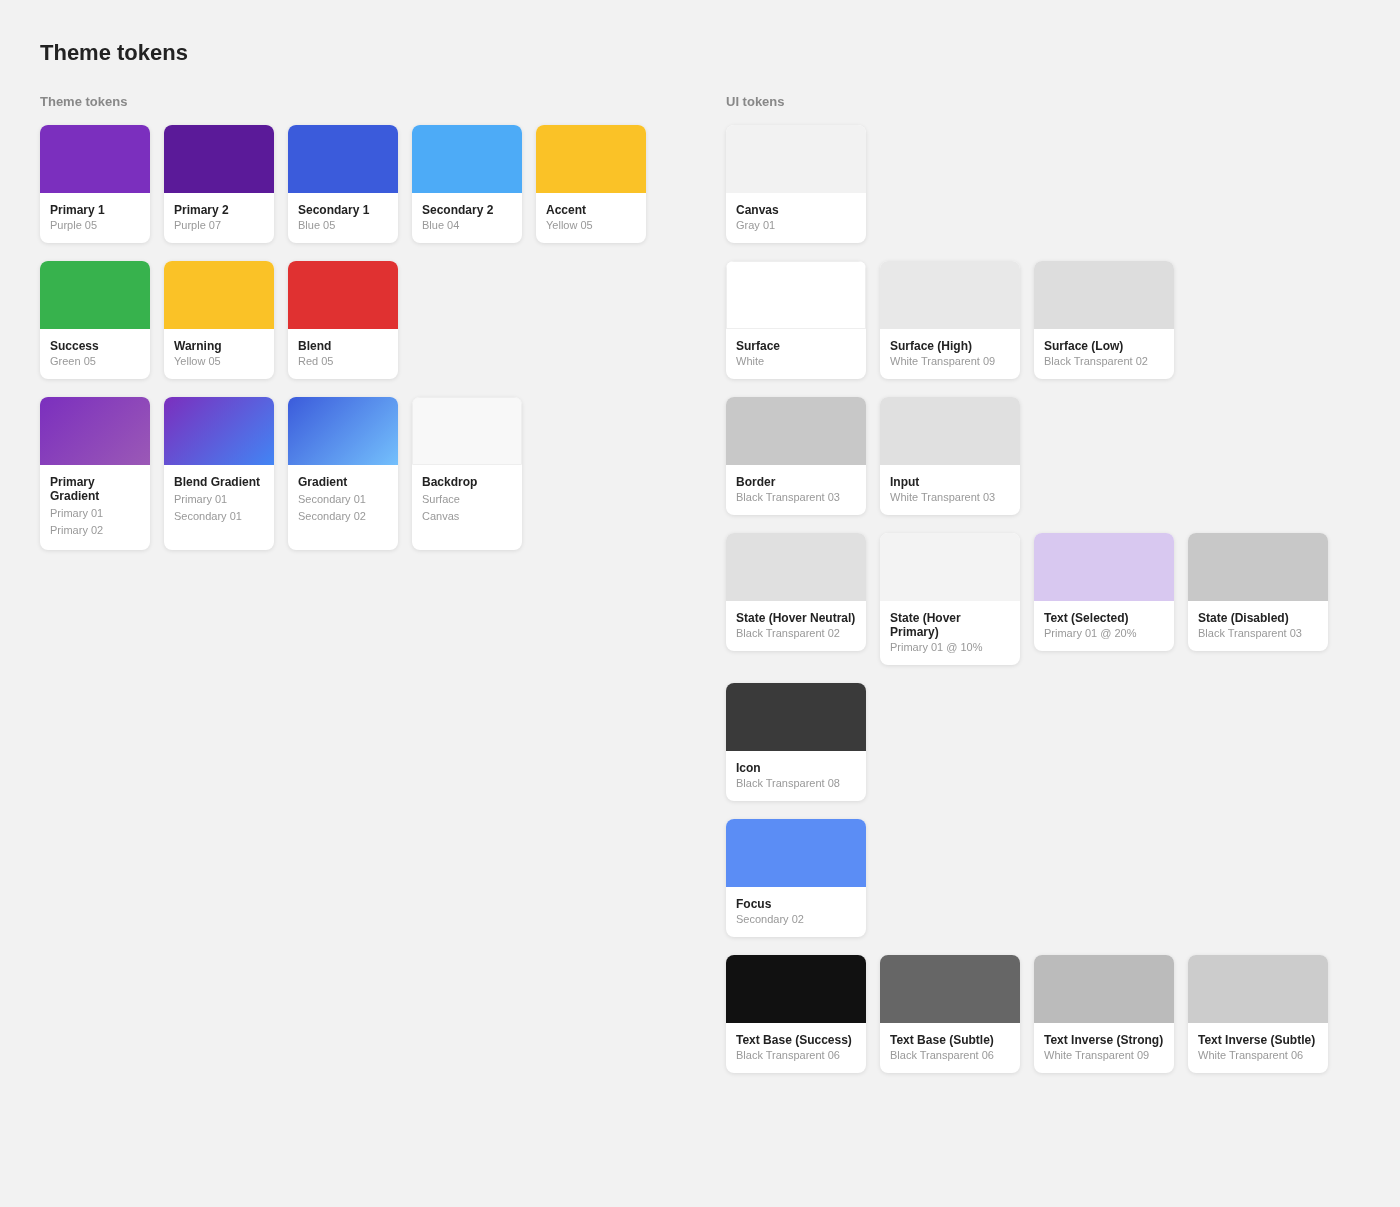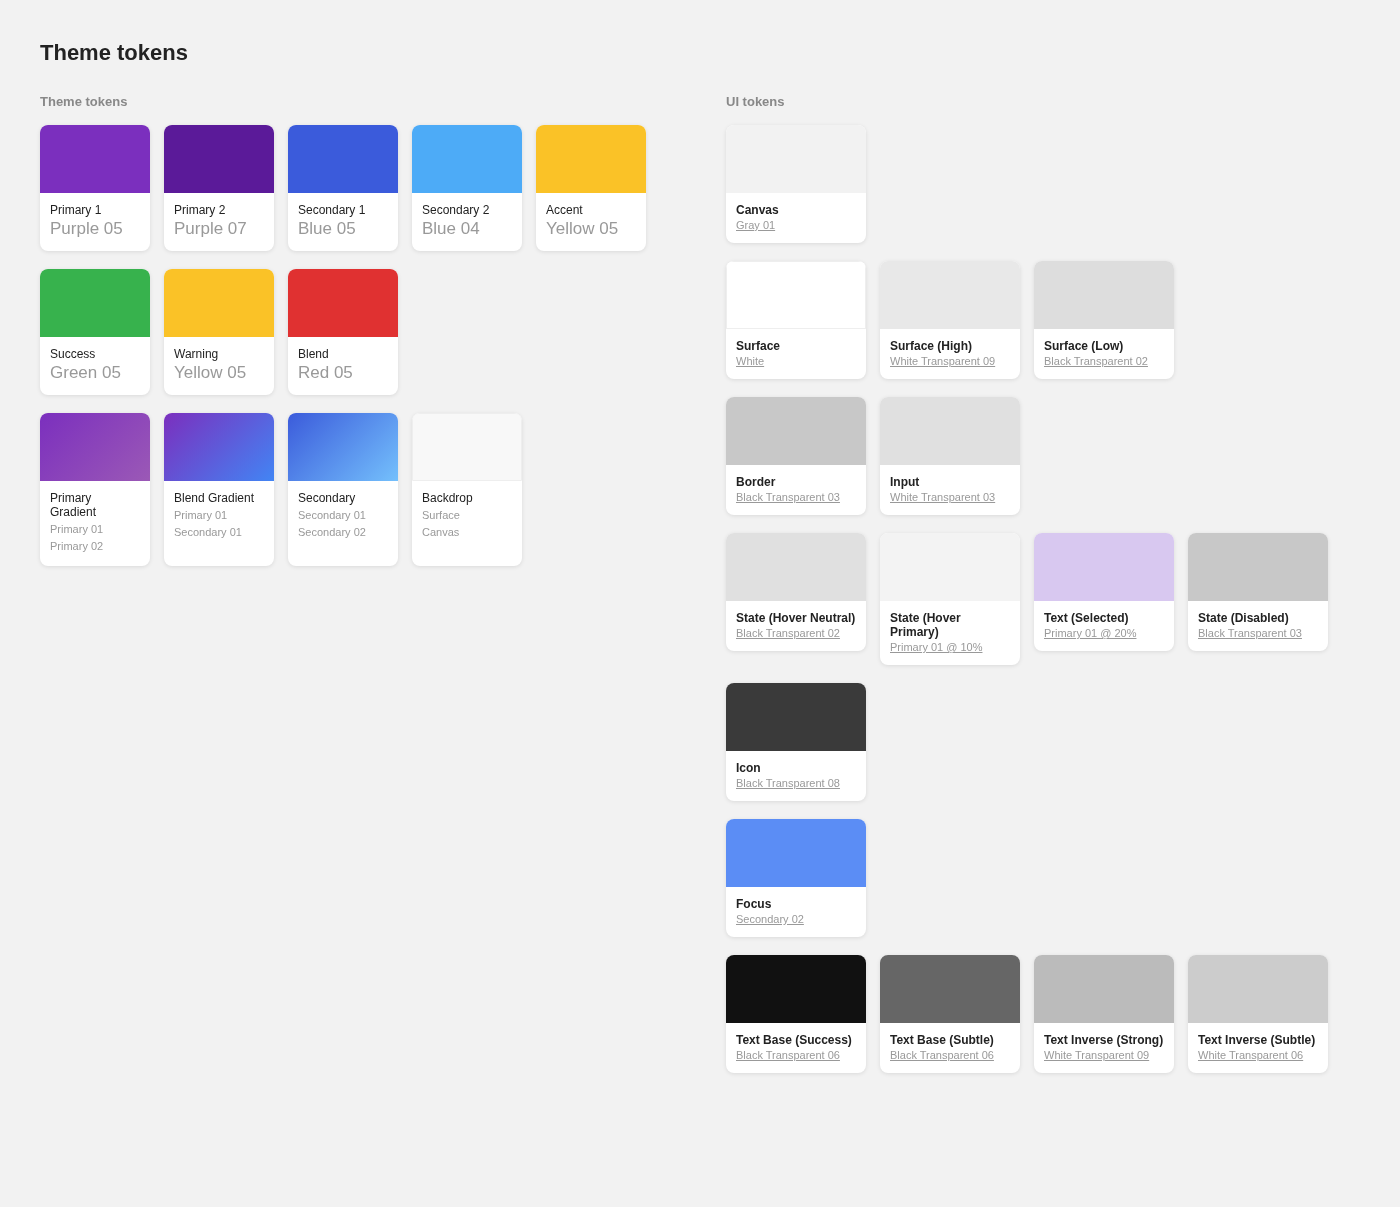--- a/index.html
+++ b/index.html
@@ -38,26 +38,26 @@
     .color-swatch {
       width: 100%;
       height: 68px;
       border-radius: 6px 6px 0 0;
     }
     .color-info {
       padding: 10px 10px 12px;
     }
     .color-name {
       font-size: 12px;
-      font-weight: 400;
+      font-weight: 700;
       color: #222;
       margin-bottom: 2px;
     }
     .color-value {
-      font-size: 17px;
+      font-size: 11px;
       color: #999;
     }
     
     .theme-grid {
       display: flex;
       flex-direction: column;
       gap: 18px;
     }
     .theme-row {
       display: flex;
@@ -92,21 +92,20 @@
     }
     .ui-name {
       font-size: 12px;
       font-weight: 600;
       color: #222;
       margin-bottom: 2px;
     }
     .ui-value {
       font-size: 11px;
       color: #999;
-      text-decoration: underline;
     }
     
     .color-value-multi {
       font-size: 11px;
       color: #999;
       line-height: 1.5;
     }
   </style>
 </head>
 <body>
@@ -191,21 +190,21 @@
             <div class="color-swatch" style="background: linear-gradient(135deg, rgb(123, 47, 190) 0%, rgb(66, 133, 244) 100%);"></div>
             <div class="color-info">
               <div class="color-name">Blend Gradient</div>
               <div class="color-value-multi" style="white-space: pre;">Primary 01
 Secondary 01</div>
             </div>
           </div>
           <div class="color-card">
             <div class="color-swatch" style="background: linear-gradient(135deg, rgb(59, 91, 219) 0%, rgb(116, 192, 252) 100%);"></div>
             <div class="color-info">
-              <div class="color-name">Secondary</div>
+              <div class="color-name">Gradient</div>
               <div class="color-value-multi" style="white-space: pre;">Secondary 01
 Secondary 02</div>
             </div>
           </div>
           <div class="color-card">
             <div class="color-swatch" style="background: rgb(248, 248, 248); border: 1px solid rgb(238, 238, 238);"></div>
             <div class="color-info">
               <div class="color-name">Backdrop</div>
               <div class="color-value-multi" style="white-space: pre;">Surface
 Canvas</div>

